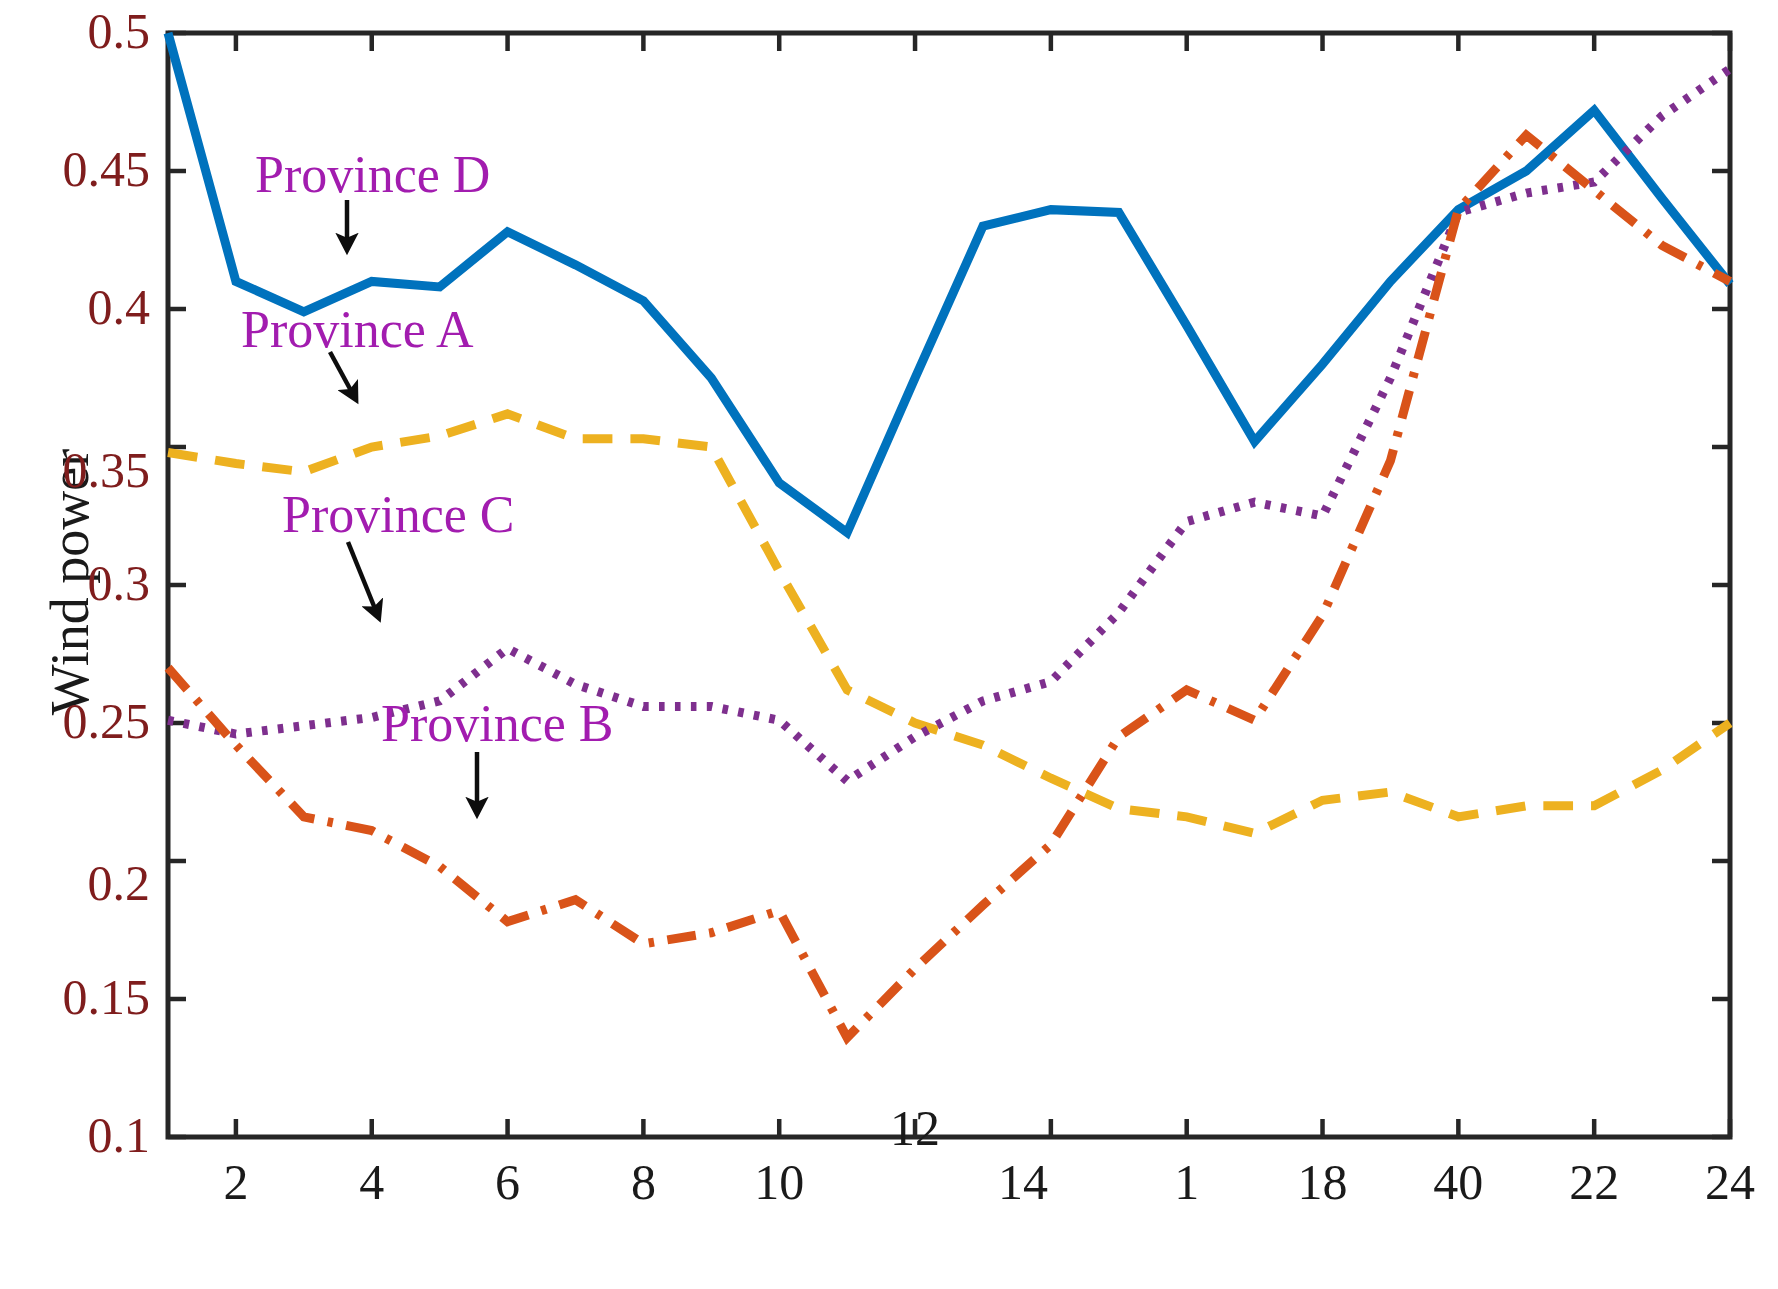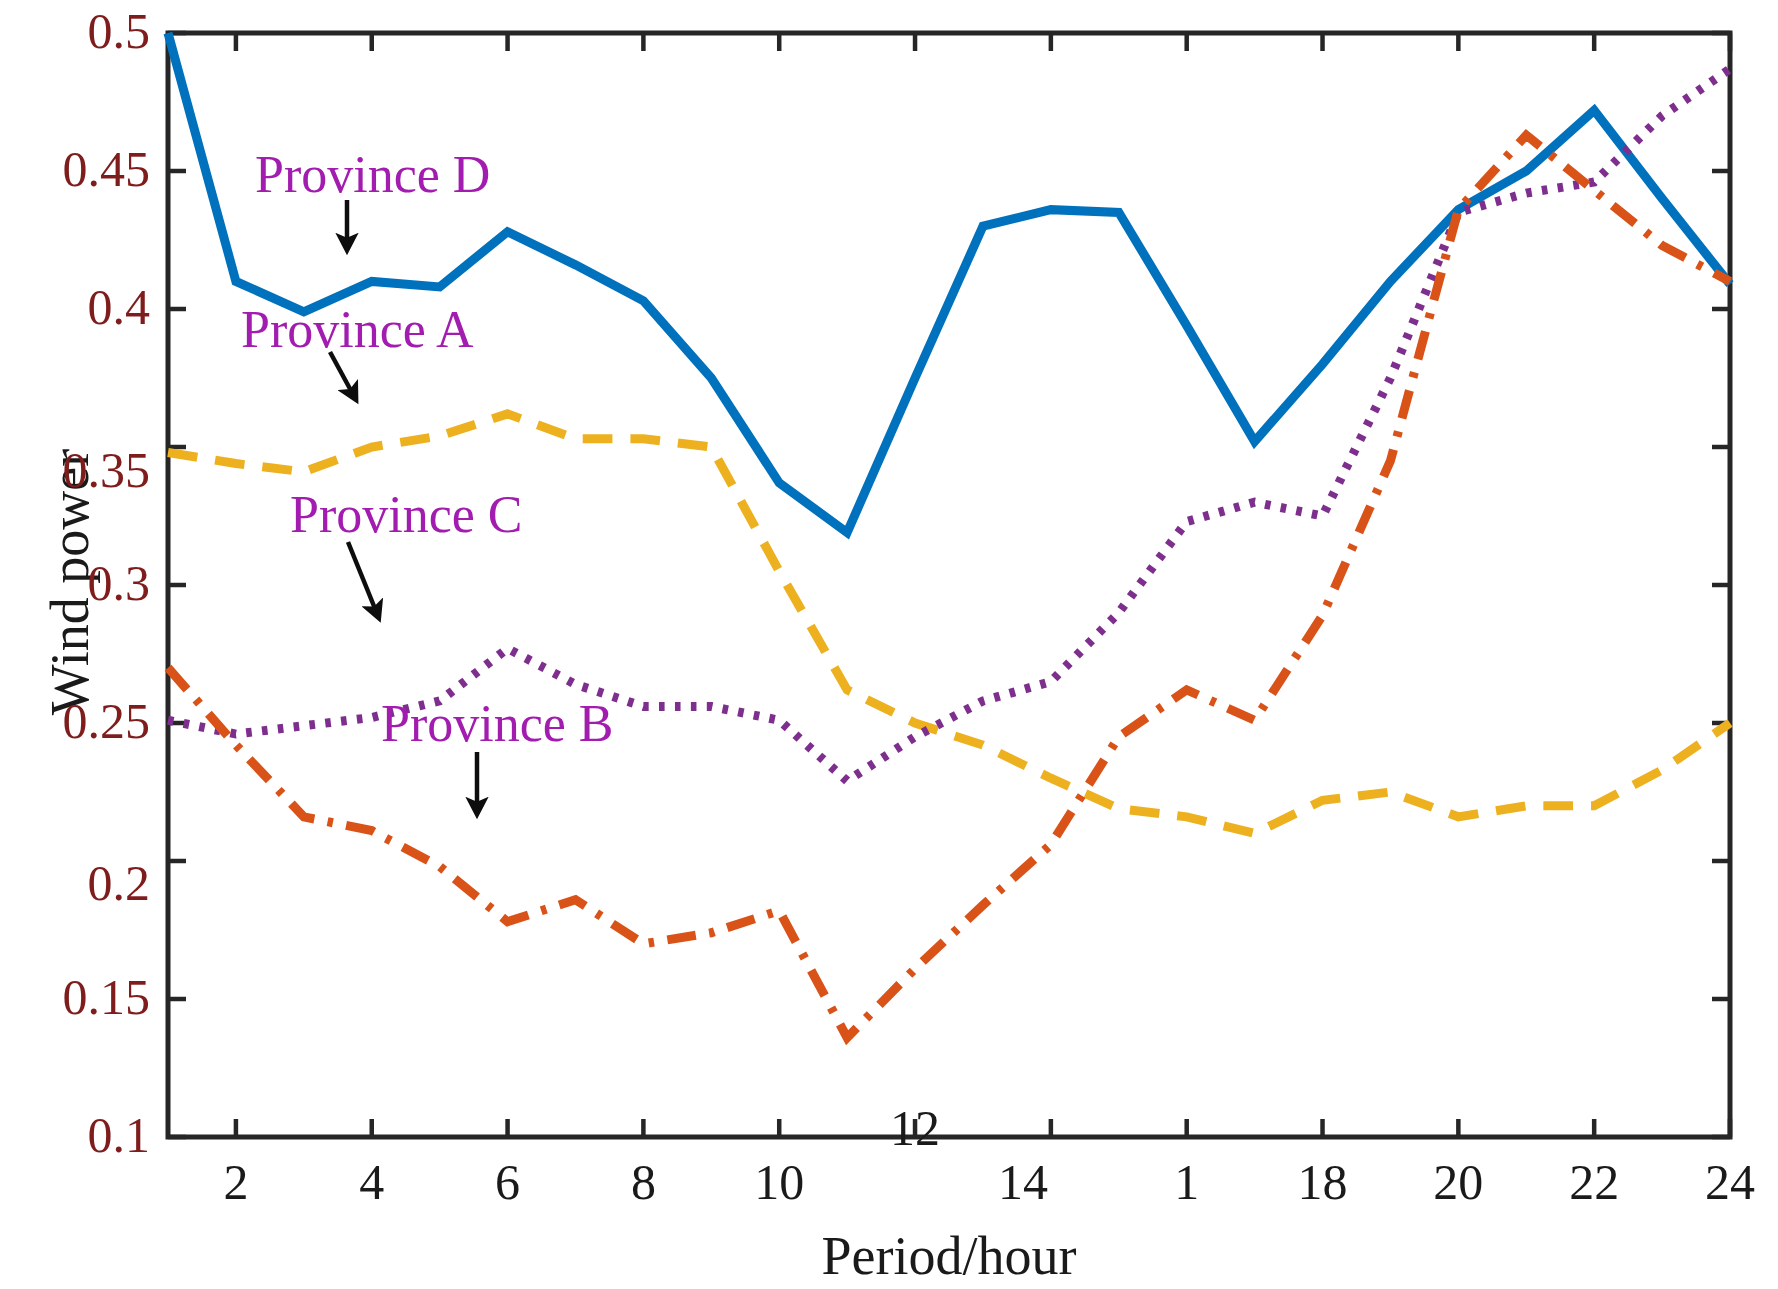--- a/index.html
+++ b/index.html
@@ -147,21 +147,20 @@
           </marker>
         </defs>
         <line x1="347" y1="200" x2="347" y2="248" stroke="#0d0d0d" stroke-width="4.5" marker-end="url(#arrowhead)"></line>
         <line x1="330" y1="352" x2="355" y2="398" stroke="#0d0d0d" stroke-width="4.5" marker-end="url(#arrowhead)"></line>
         <line x1="348" y1="542" x2="378" y2="616" stroke="#0d0d0d" stroke-width="4.5" marker-end="url(#arrowhead)"></line>
         <line x1="477" y1="752" x2="477" y2="812" stroke="#0d0d0d" stroke-width="4.5" marker-end="url(#arrowhead)"></line>
       </g>
   </svg>
 
   <div id="ylabel" style="left: -210px; top: 551px; width: 560px;">Wind power</div>
-  <div id="xlabel" style="left: 649px; width: 600px; top: 1225px;">Period/hour</div>
 
   <div id="ytick-labels">
       <div class="ytick-label" style="right: 1628px; top: 1110px;">0.1</div>
       <div class="ytick-label" style="right: 1628px; top: 972px;">0.15</div>
       <div class="ytick-label" style="right: 1628px; top: 834px; margin-top: 24px;">0.2</div>
       <div class="ytick-label" style="right: 1628px; top: 696px;">0.25</div>
       <div class="ytick-label" style="right: 1628px; top: 558px;">0.3</div>
       <div class="ytick-label" style="right: 1628px; top: 420px; margin-top: 25px;">0.35</div>
       <div class="ytick-label" style="right: 1628px; top: 282px;">0.4</div>
       <div class="ytick-label" style="right: 1628px; top: 144px;">0.45</div>
@@ -170,24 +169,24 @@
   <div id="xtick-labels">
       <div class="xtick-label" style="left: 175.913px; width: 120px; top: 1157px;">2</div>
       <div class="xtick-label" style="left: 311.739px; width: 120px; top: 1157px;">4</div>
       <div class="xtick-label" style="left: 447.565px; width: 120px; top: 1157px;">6</div>
       <div class="xtick-label" style="left: 583.391px; width: 120px; top: 1157px;">8</div>
       <div class="xtick-label" style="left: 719.217px; width: 120px; top: 1157px;">10</div>
       <div class="xtick-label" style="left: 855.043px; width: 120px; top: 1103px;">12</div>
       <div class="xtick-label" style="left: 963px; width: 120px; top: 1157px;">14</div>
       <div class="xtick-label" style="left: 1126.7px; width: 120px; top: 1157px;">1</div>
       <div class="xtick-label" style="left: 1262.52px; width: 120px; top: 1157px;">18</div>
-      <div class="xtick-label" style="left: 1398.35px; width: 120px; top: 1157px;">20</div>
+      <div class="xtick-label" style="left: 1398.35px; width: 120px; top: 1157px;">40</div>
       <div class="xtick-label" style="left: 1534.17px; width: 120px; top: 1157px;">22</div>
       <div class="xtick-label" style="left: 1670px; width: 120px; top: 1157px;">24</div>
     </div>
   <div id="annot-labels">
       <div class="annot-label" style="left: 255px; top: 145px;">Province D</div>
       <div class="annot-label" style="left: 241px; top: 300px;">Province A</div>
-      <div class="annot-label" style="left: 282px; top: 485px; margin-left: 8px;">Province C</div>
+      <div class="annot-label" style="left: 282px; top: 485px;">Province C</div>
       <div class="annot-label" style="left: 381px; top: 694px;">Province B</div>
     </div>
 
 </div>
 
 </body></html>

